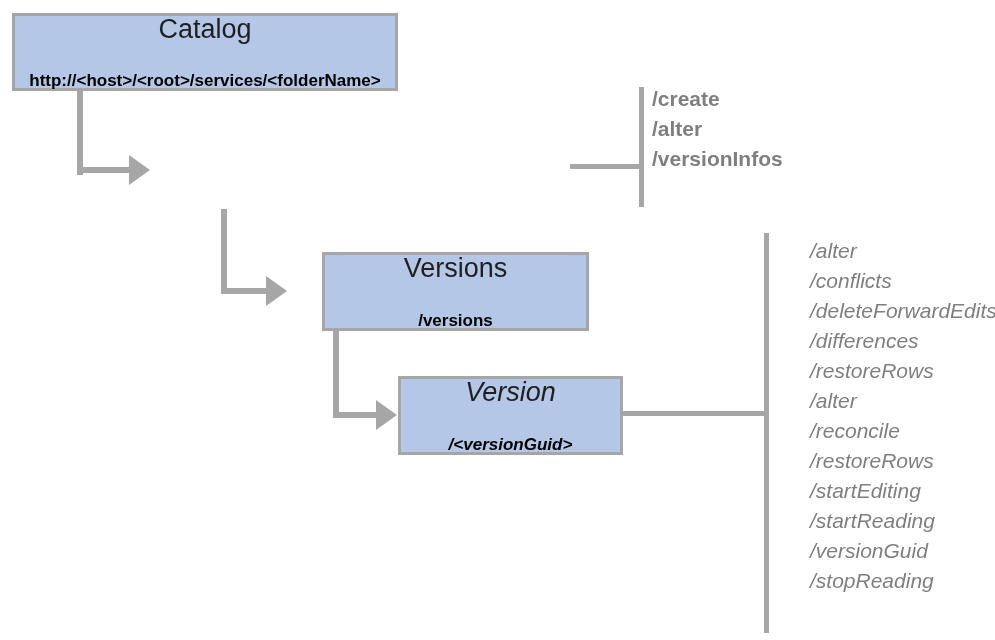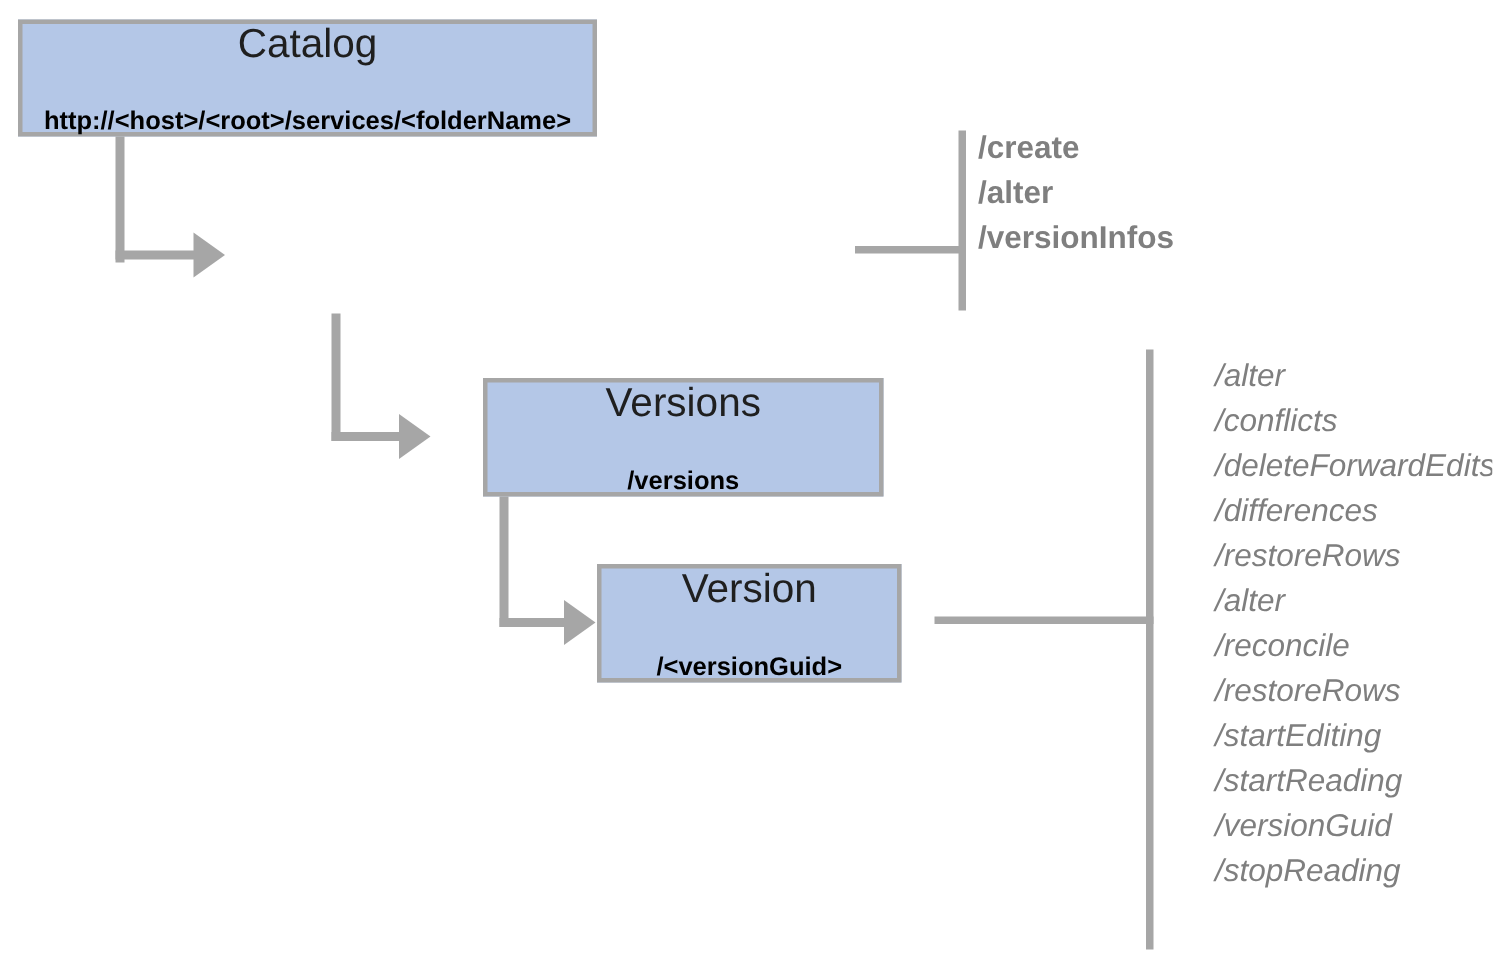--- a/index.html
+++ b/index.html
@@ -25,21 +25,21 @@
     border-left:21px solid #a6a6a6;
   }
   .endpoints {
     position:absolute; list-style:none; margin:0; padding:0;
     font-size:21px; color:#7f7f7f; line-height:30px; white-space:nowrap;
   }
   
   .node-catalog  { left:12px;  top:13px;  width:386px; height:78px; }
   .node-vms      { left:152px; top:130px; width:418px; height:79px; }
   .node-versions { left:276px; top:252px; width:267px; height:79px;margin-left:46px; }
-  .node-version  { left:398px; top:376px; width:203px; height:79px; }
+  .node-version  { left:398px; top:376px; width:225px; height:79px;font-style:italic; }
   
   .c1v { left:77px;  top:91px;  width:6px;  height:84px; }
   .c1h { left:77px;  top:167px; width:53px; height:6px; }
   .a1  { left:129px; top:155px; }
   .c2v { left:221px; top:209px; width:6px;  height:85px; }
   .c2h { left:221px; top:288px; width:46px; height:6px; }
   .a2  { left:266px; top:276px; }
   .c3v { left:333px; top:331px; width:6px;  height:87px; }
   .c3h { left:333px; top:412px; width:44px; height:6px; }
   .a3  { left:376px; top:400px; }

